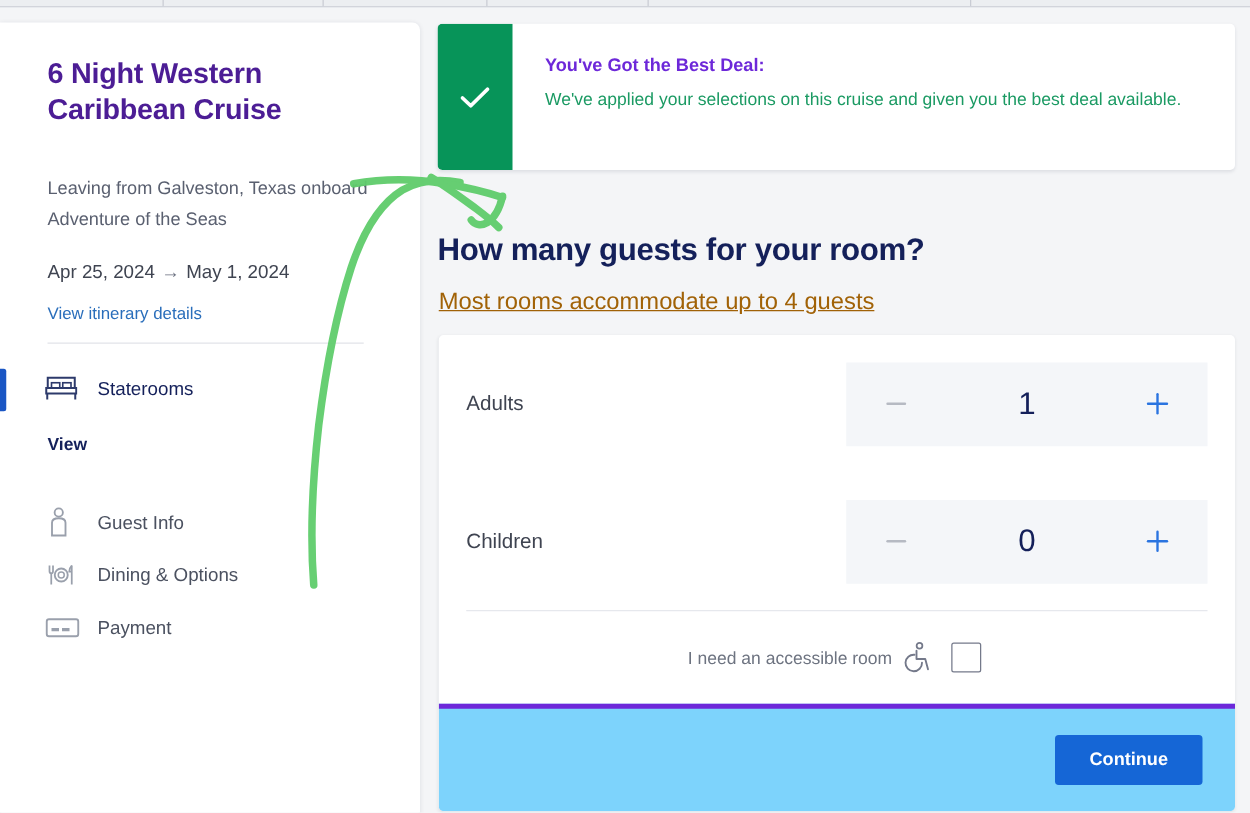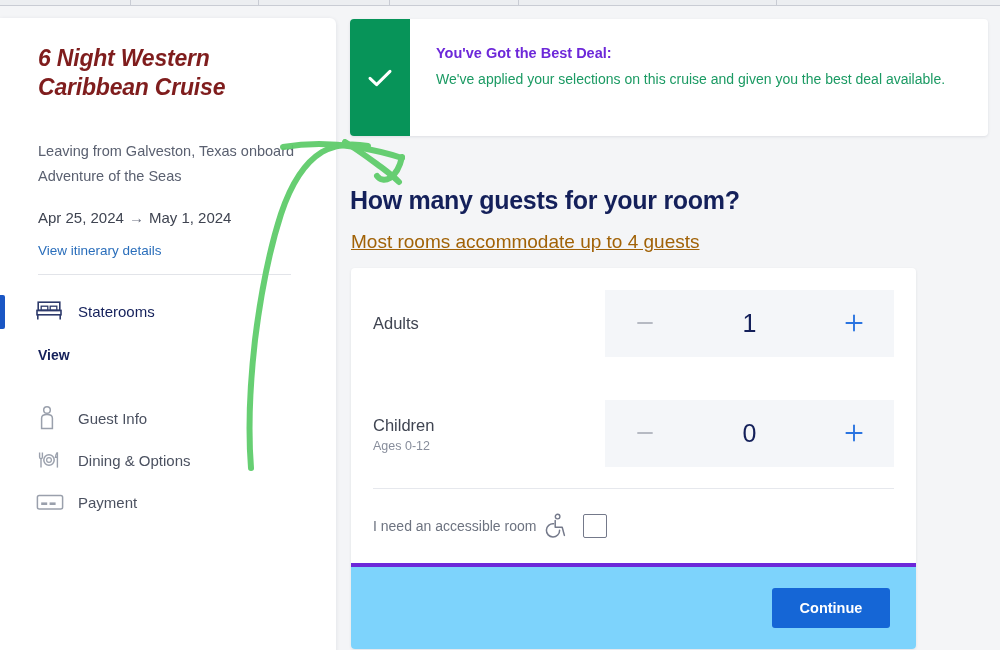--- a/index.html
+++ b/index.html
@@ -56,23 +56,22 @@
   }
 
   #trip-title {
     position: absolute;
     left: 38px;
     top: 26px;
     width: 250px;
     font-size: 23px;
     font-weight: bold;
     line-height: 29px;
-    color: #7f1d1d;
+    color: #4c1d95;
     letter-spacing: -0.2px;
-    font-style: italic;
   }
 
   #trip-origin {
     position: absolute;
     left: 38px;
     top: 121px;
     width: 262px;
     font-size: 14.5px;
     line-height: 25px;
     color: #5a6070;
@@ -222,21 +221,21 @@
     font-size: 19px;
     color: #a16207;
     text-decoration: underline;
   }
 
   
   #guests-card {
     position: absolute;
     left: 1px;
     top: 262px;
-    width: 565px;
+    width: 637px;
     background: #ffffff;
     border-radius: 4px;
     box-shadow: 0 1px 3px rgba(20,30,60,0.09);
     overflow: hidden;
   }
   #guests-card-body { padding: 0 22px; }
 
   .guest-row {
     display: flex;
     align-items: center;
@@ -282,21 +281,21 @@
 
   #guest-divider {
     height: 1px;
     background: #e6e8ed;
     margin: 0 0 0 0;
   }
 
   #accessible-row {
     display: flex;
     align-items: center;
-    justify-content: flex-start;
+    justify-content: center;
     height: 74px;
     padding-right: 4px;
   }
   #accessible-label {
     font-size: 14px;
     color: #6d7380;
     margin-right: 9px;
   }
   #accessible-ico { margin-right: 14px; display: flex; align-items: center; }
   #accessible-check {
@@ -461,21 +460,20 @@
                 <line x1="10" y1="2.4" x2="10" y2="17.6" stroke="#2a74e0" stroke-width="1.9" stroke-linecap="round"></line>
                 <line x1="2.4" y1="10" x2="17.6" y2="10" stroke="#2a74e0" stroke-width="1.9" stroke-linecap="round"></line>
               </svg>
             </button>
           </div>
         </div>
 
         <div class="guest-row">
           <div class="guest-labels">
             <div class="guest-name">Children</div>
-            <div class="guest-sub">Ages 0-12</div>
           </div>
           <div class="stepper">
             <button class="step-btn disabled">
               <svg width="18" height="18" viewBox="0 0 18 18">
                 <line x1="2" y1="9" x2="16" y2="9" stroke="#b6bac3" stroke-width="1.9" stroke-linecap="round"></line>
               </svg>
             </button>
             <div class="step-value">0</div>
             <button class="step-btn">
               <svg width="20" height="20" viewBox="0 0 20 20">

